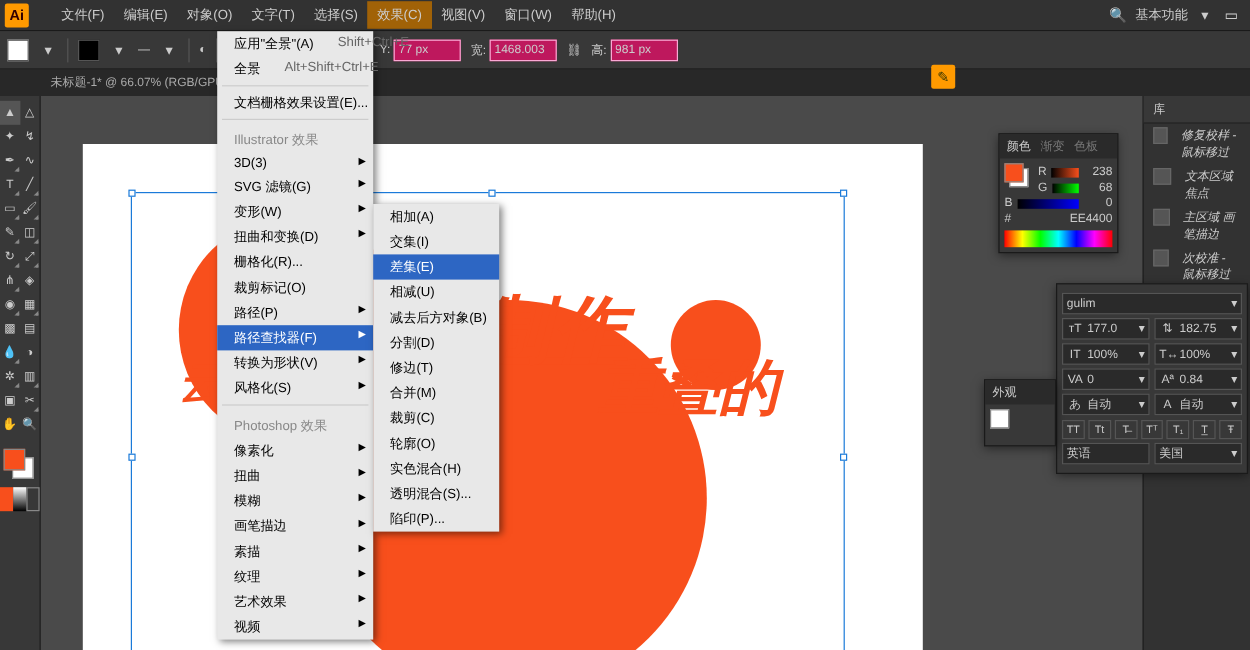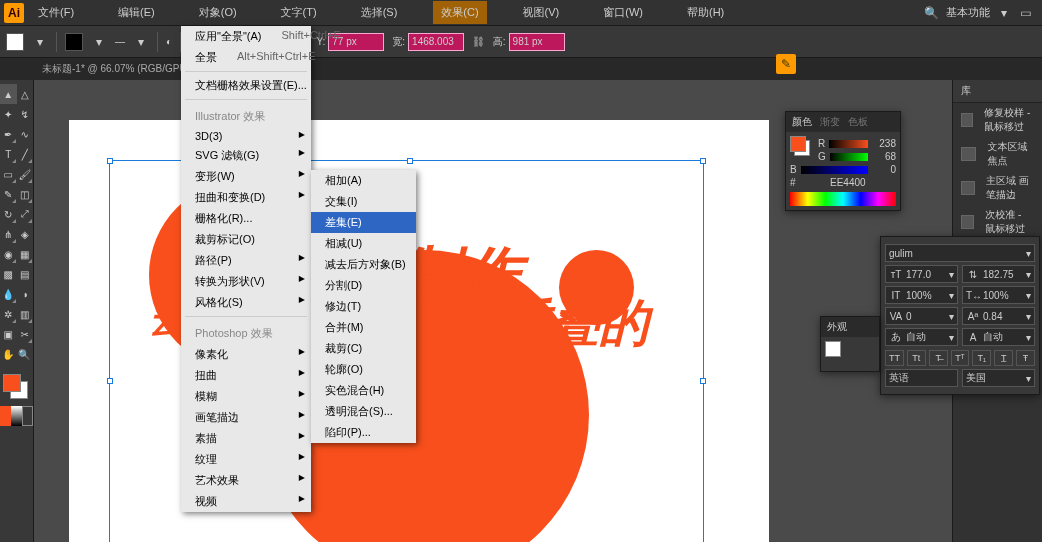--- a/index.html
+++ b/index.html
@@ -1,19 +1,19 @@
 <!DOCTYPE html>
 <html><head>
 <meta charset="utf-8">
 <style>
   * { margin: 0; padding: 0; box-sizing: border-box; font-family: "Microsoft YaHei", sans-serif; }
   body { background: #323232; width: 1042px; height: 542px; overflow: hidden; font-size: 11px; color: #ccc; }
   
   .topbar { height: 26px; background: #323232; display: flex; align-items: center; padding-left: 4px; border-bottom: 1px solid #1a1a1a; }
-  .ai-logo { width: 20px; height: 20px; background: #ff9a00; color: #330000; font-weight: bold; font-size: 12px; display: flex; align-items: center; justify-content: center; margin-right: 6px; border-radius: 2px; }
+  .ai-logo { width: 20px; height: 20px; background: #ff9a00; color: #330000; font-weight: bold; font-size: 12px; display: flex; align-items: center; justify-content: center; margin-right: 19px; border-radius: 2px; }
   .menu-item { padding: 4px 8px; cursor: pointer; font-size: 11px; }
   .menu-item.active { background: #a16207; }
   .topbar-right { margin-left: auto; display: flex; align-items: center; padding-right: 8px; gap: 6px; }
   .top-icon { width: 16px; height: 16px; display: flex; align-items: center; justify-content: center; font-size: 12px; cursor: pointer; }
   
   .optionbar { height: 32px; background: #383838; display: flex; align-items: center; padding: 0 6px; gap: 8px; border-bottom: 1px solid #1a1a1a; font-size: 10px; }
   .opt-swatch { width: 18px; height: 18px; background: #000; border: 1px solid #555; }
   .opt-divider { width: 1px; height: 20px; background: #555; }
   .opt-field { display: flex; align-items: center; gap: 3px; }
   .opt-input { background: #be185d; border: 1px solid #f9a8d4; width: 56px; height: 18px; color: #ccc; font-size: 10px; padding: 0 3px; }
@@ -50,28 +50,28 @@
   .menu-row:hover, .menu-row.hl { background: #2d66c3; color: #fff; }
   .menu-row.heading { color: #888; padding-top: 6px; font-weight: normal; pointer-events: none; }
   .menu-sep { height: 1px; background: #ccc; margin: 3px 4px; }
   .menu-arrow::after { content: "▶"; font-size: 8px; position: absolute; right: 6px; }
   .m1 { left: 181px; top: 26px; width: 130px; }
   .m2 { left: 311px; top: 170px; width: 105px; }
   
   
   .right-dock { width: 90px; background: #323232; border-left: 1px solid #1a1a1a; display: flex; flex-direction: column; font-size: 10px; }
   .right-tab { padding: 4px 8px; background: #383838; border-bottom: 1px solid #222; }
-  .right-row { padding: 3px 8px; display: flex; align-items: center; gap: 11px; }
+  .right-row { padding: 3px 8px; display: flex; align-items: flex-start; gap: 11px; font-style: italic; }
   .right-swatch { width: 20px; height: 14px; background: #555; border: 1px solid #666; }
   
   .float-panel { position: absolute; background: #383838; border: 1px solid #1a1a1a; box-shadow: 0 2px 8px rgba(0,0,0,0.5); font-size: 10px; color: #ccc; }
   .fp-title { padding: 3px 6px; background: #2a2a2a; display: flex; gap: 8px; }
   .fp-body { padding: 4px; }
   
-  .color-panel { left: 785px; top: 111px; width: 116px; }
+  .color-panel { left: 832px; top: 111px; width: 100px; }
   .color-sl { display: flex; align-items: center; gap: 4px; margin: 2px 0; }
   .color-sl .bar { flex: 1; height: 8px; background: linear-gradient(90deg,#000,#f84f1c); position: relative; }
   .color-sl .val { width: 24px; text-align: right; }
   .hue-strip { height: 14px; margin-top: 4px; background: linear-gradient(90deg, red, yellow, lime, cyan, blue, magenta, red); }
   
   .text-panel { left: 880px; top: 236px; width: 160px; }
   .tp-row { display: flex; gap: 4px; margin: 3px 0; align-items: center; }
   .tp-field { flex: 1; background: #2a2a2a; border: 1px solid #555; height: 18px; display: flex; align-items: center; padding: 0 3px; gap: 3px; }
   .tp-icon { width: 14px; text-align: center; font-size: 10px; }
   .icn-row { display:flex; gap:3px; margin-top: 4px; }
@@ -79,21 +79,21 @@
   
   .appear-panel { left: 820px; top: 316px; width: 60px; height: 56px; }
   
   .pencil { position: absolute; left: 776px; top: 54px; width: 20px; height: 20px; background: #ff9a00; border-radius: 2px; display: flex; align-items: center; justify-content: center; color: #330; font-size: 12px; cursor: pointer; }
 </style>
 </head>
 <body>
 
 <div class="topbar">
   <div class="ai-logo">Ai</div>
-  <div id="menus" style="display: flex; gap: 28px;">
+  <div id="menus" style="display: flex;">
       <div class="menu-item">文件(F)</div>
       <div class="menu-item">编辑(E)</div>
       <div class="menu-item">对象(O)</div>
       <div class="menu-item">文字(T)</div>
       <div class="menu-item">选择(S)</div>
       <div class="menu-item active">效果(C)</div>
       <div class="menu-item">视图(V)</div>
       <div class="menu-item">窗口(W)</div>
       <div class="menu-item">帮助(H)</div>
     </div>
@@ -289,20 +289,23 @@
     </div>
     <div class="menu-row">
       <span>栅格化(R)...</span>
     </div>
     <div class="menu-row">
       <span>裁剪标记(O)</span>
     </div>
     <div class="menu-row menu-arrow">
       <span>路径(P)</span>
     </div>
+    <div class="menu-row hl menu-arrow">
+      <span>路径查找器(F)</span>
+    </div>
     <div class="menu-row menu-arrow">
       <span>转换为形状(V)</span>
     </div>
     <div class="menu-row menu-arrow">
       <span>风格化(S)</span>
     </div>
     <div class="menu-sep"></div>
     <div class="menu-row heading">
       <span>Photoshop 效果</span>
     </div>
@@ -394,21 +397,21 @@
         <div class="bar" style="background:linear-gradient(90deg,#000,#0f0)"></div>
         <span class="val">68</span>
       </div>
     <div class="color-sl">
         <span>B</span>
         <div class="bar" style="background:linear-gradient(90deg,#000,#00f)"></div>
         <span class="val">0</span>
       </div>
     <div class="color-sl" style="clear:both">
         <span>#</span>
-        <span style="flex:1;text-align:center">EE4400</span>
+        <span style="flex:1;text-align:right">EE4400</span>
       </div>
     <div class="hue-strip"></div>
   </div>
 </div>
 
 <div class="float-panel text-panel">
   <div class="fp-body">
     <div class="tp-row">
         <div class="tp-field">
           <span>gulim</span>

